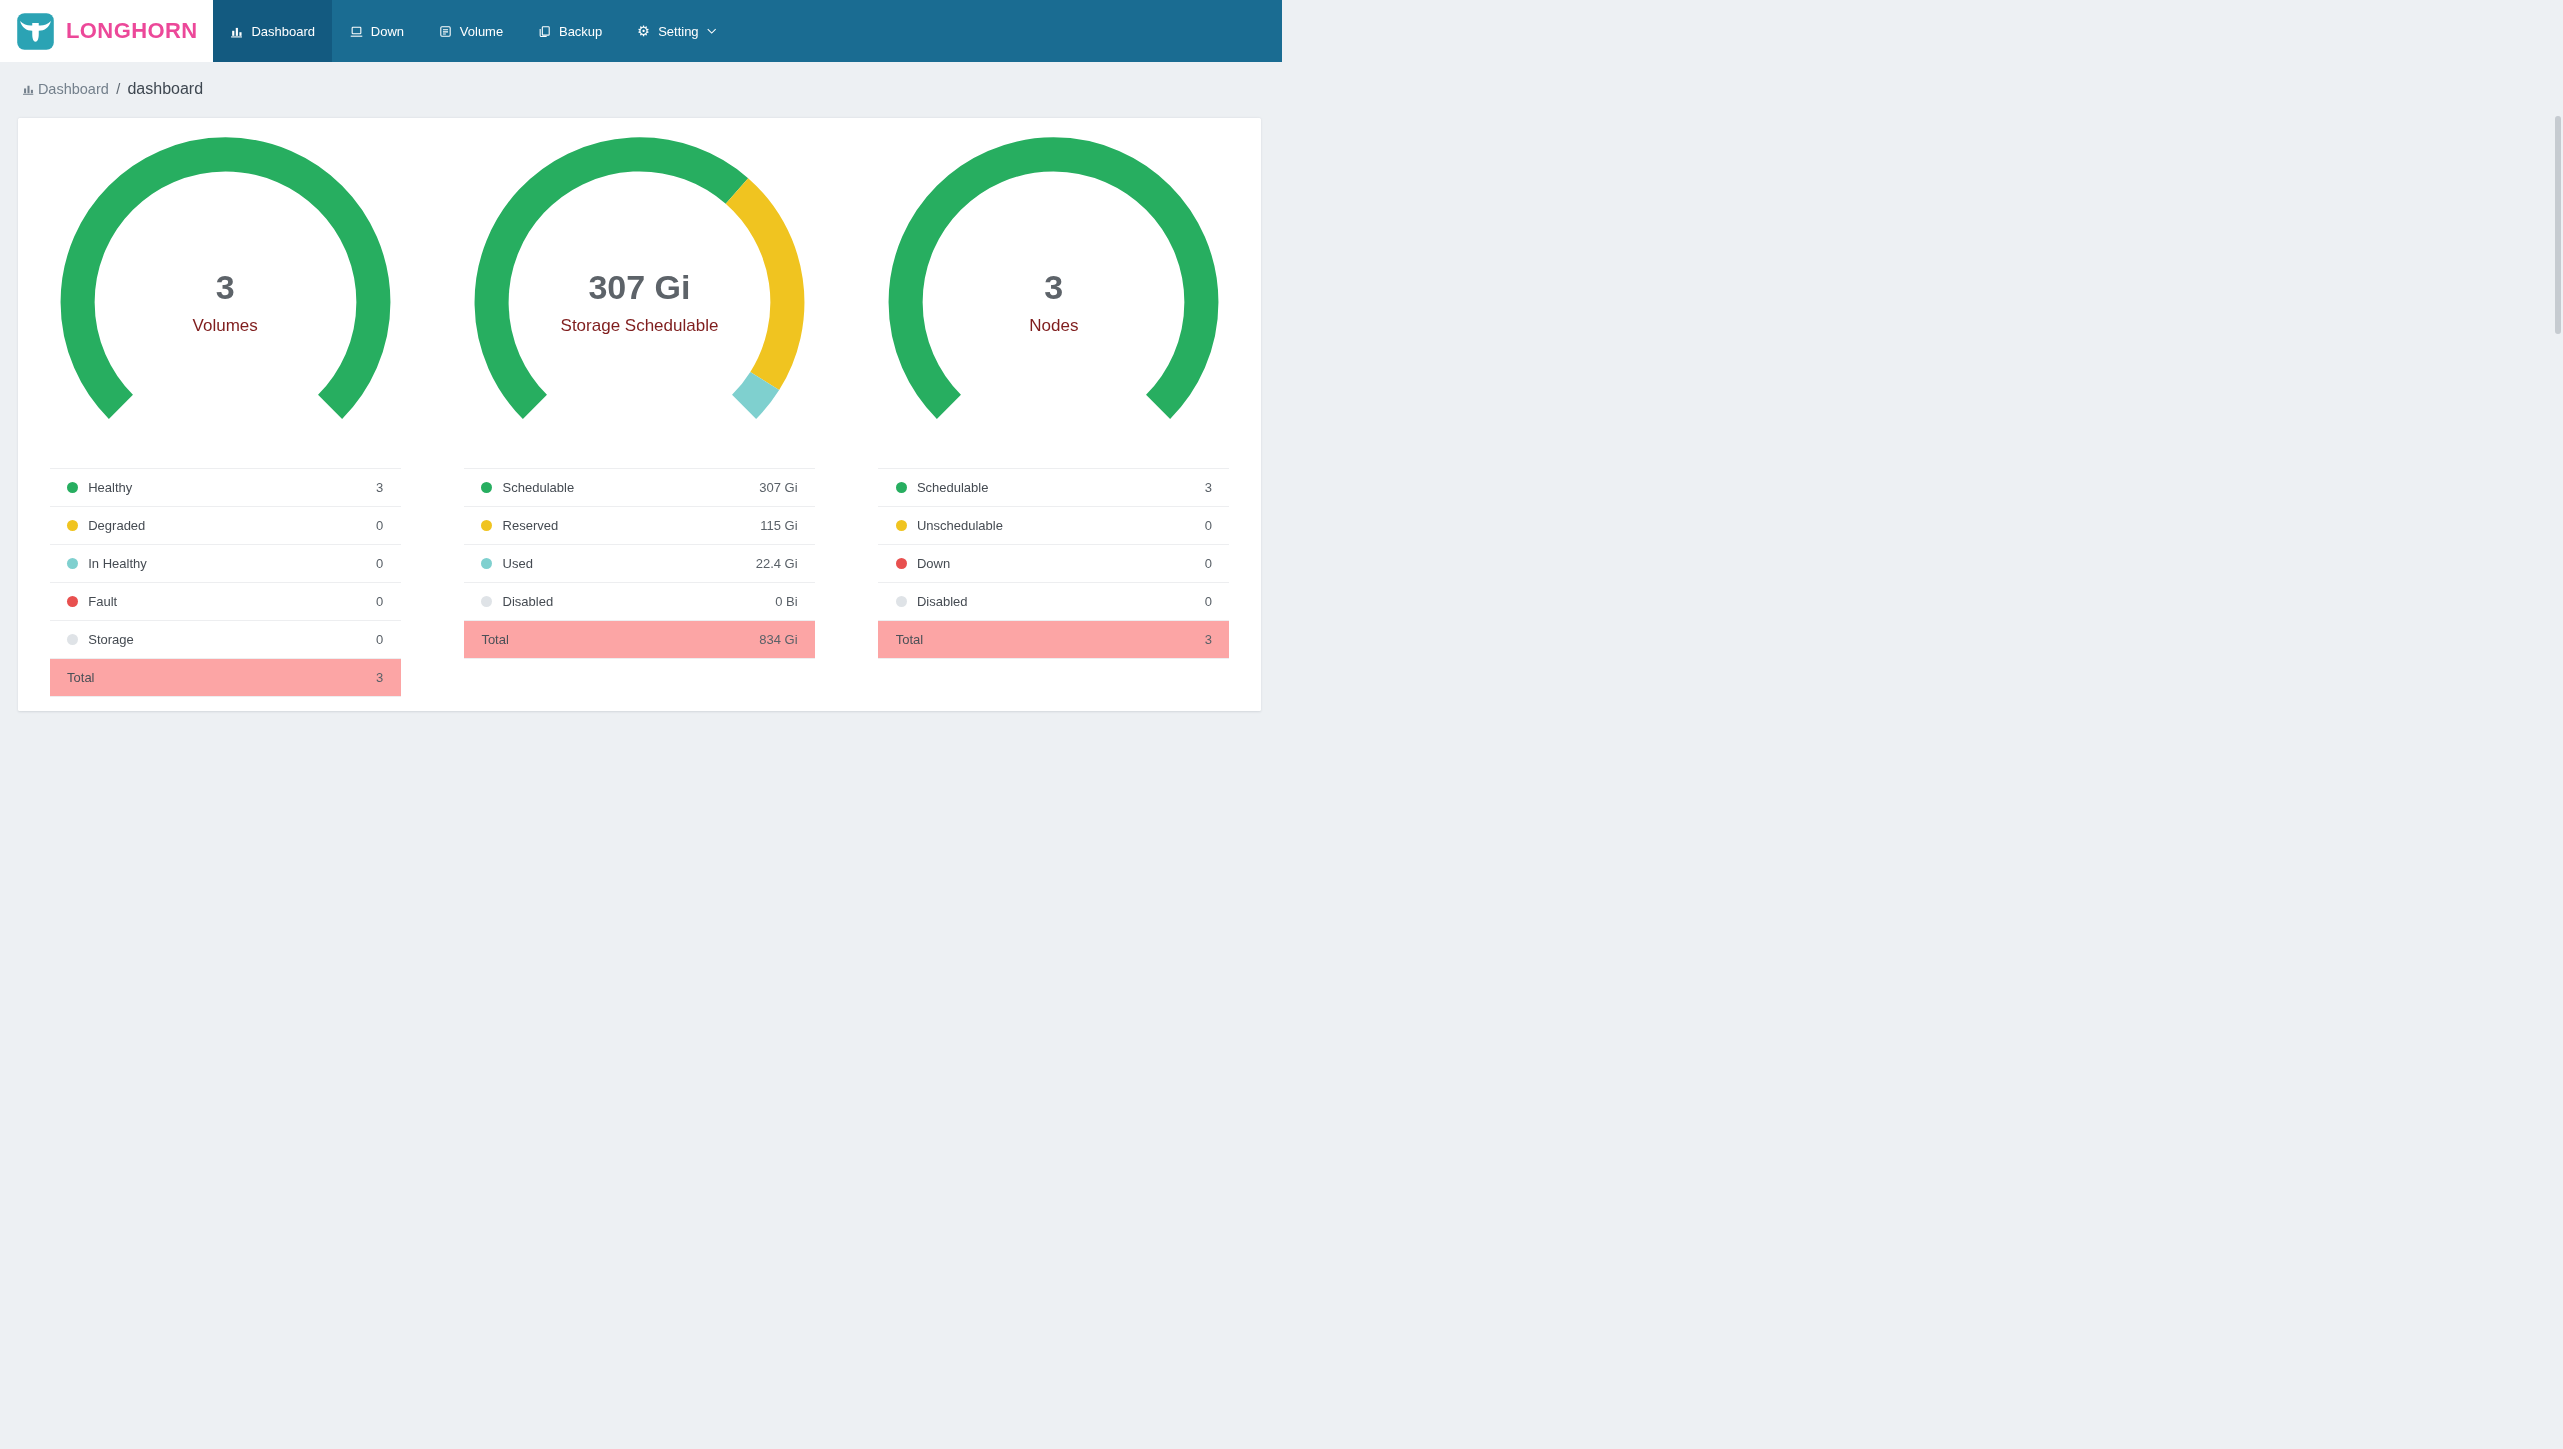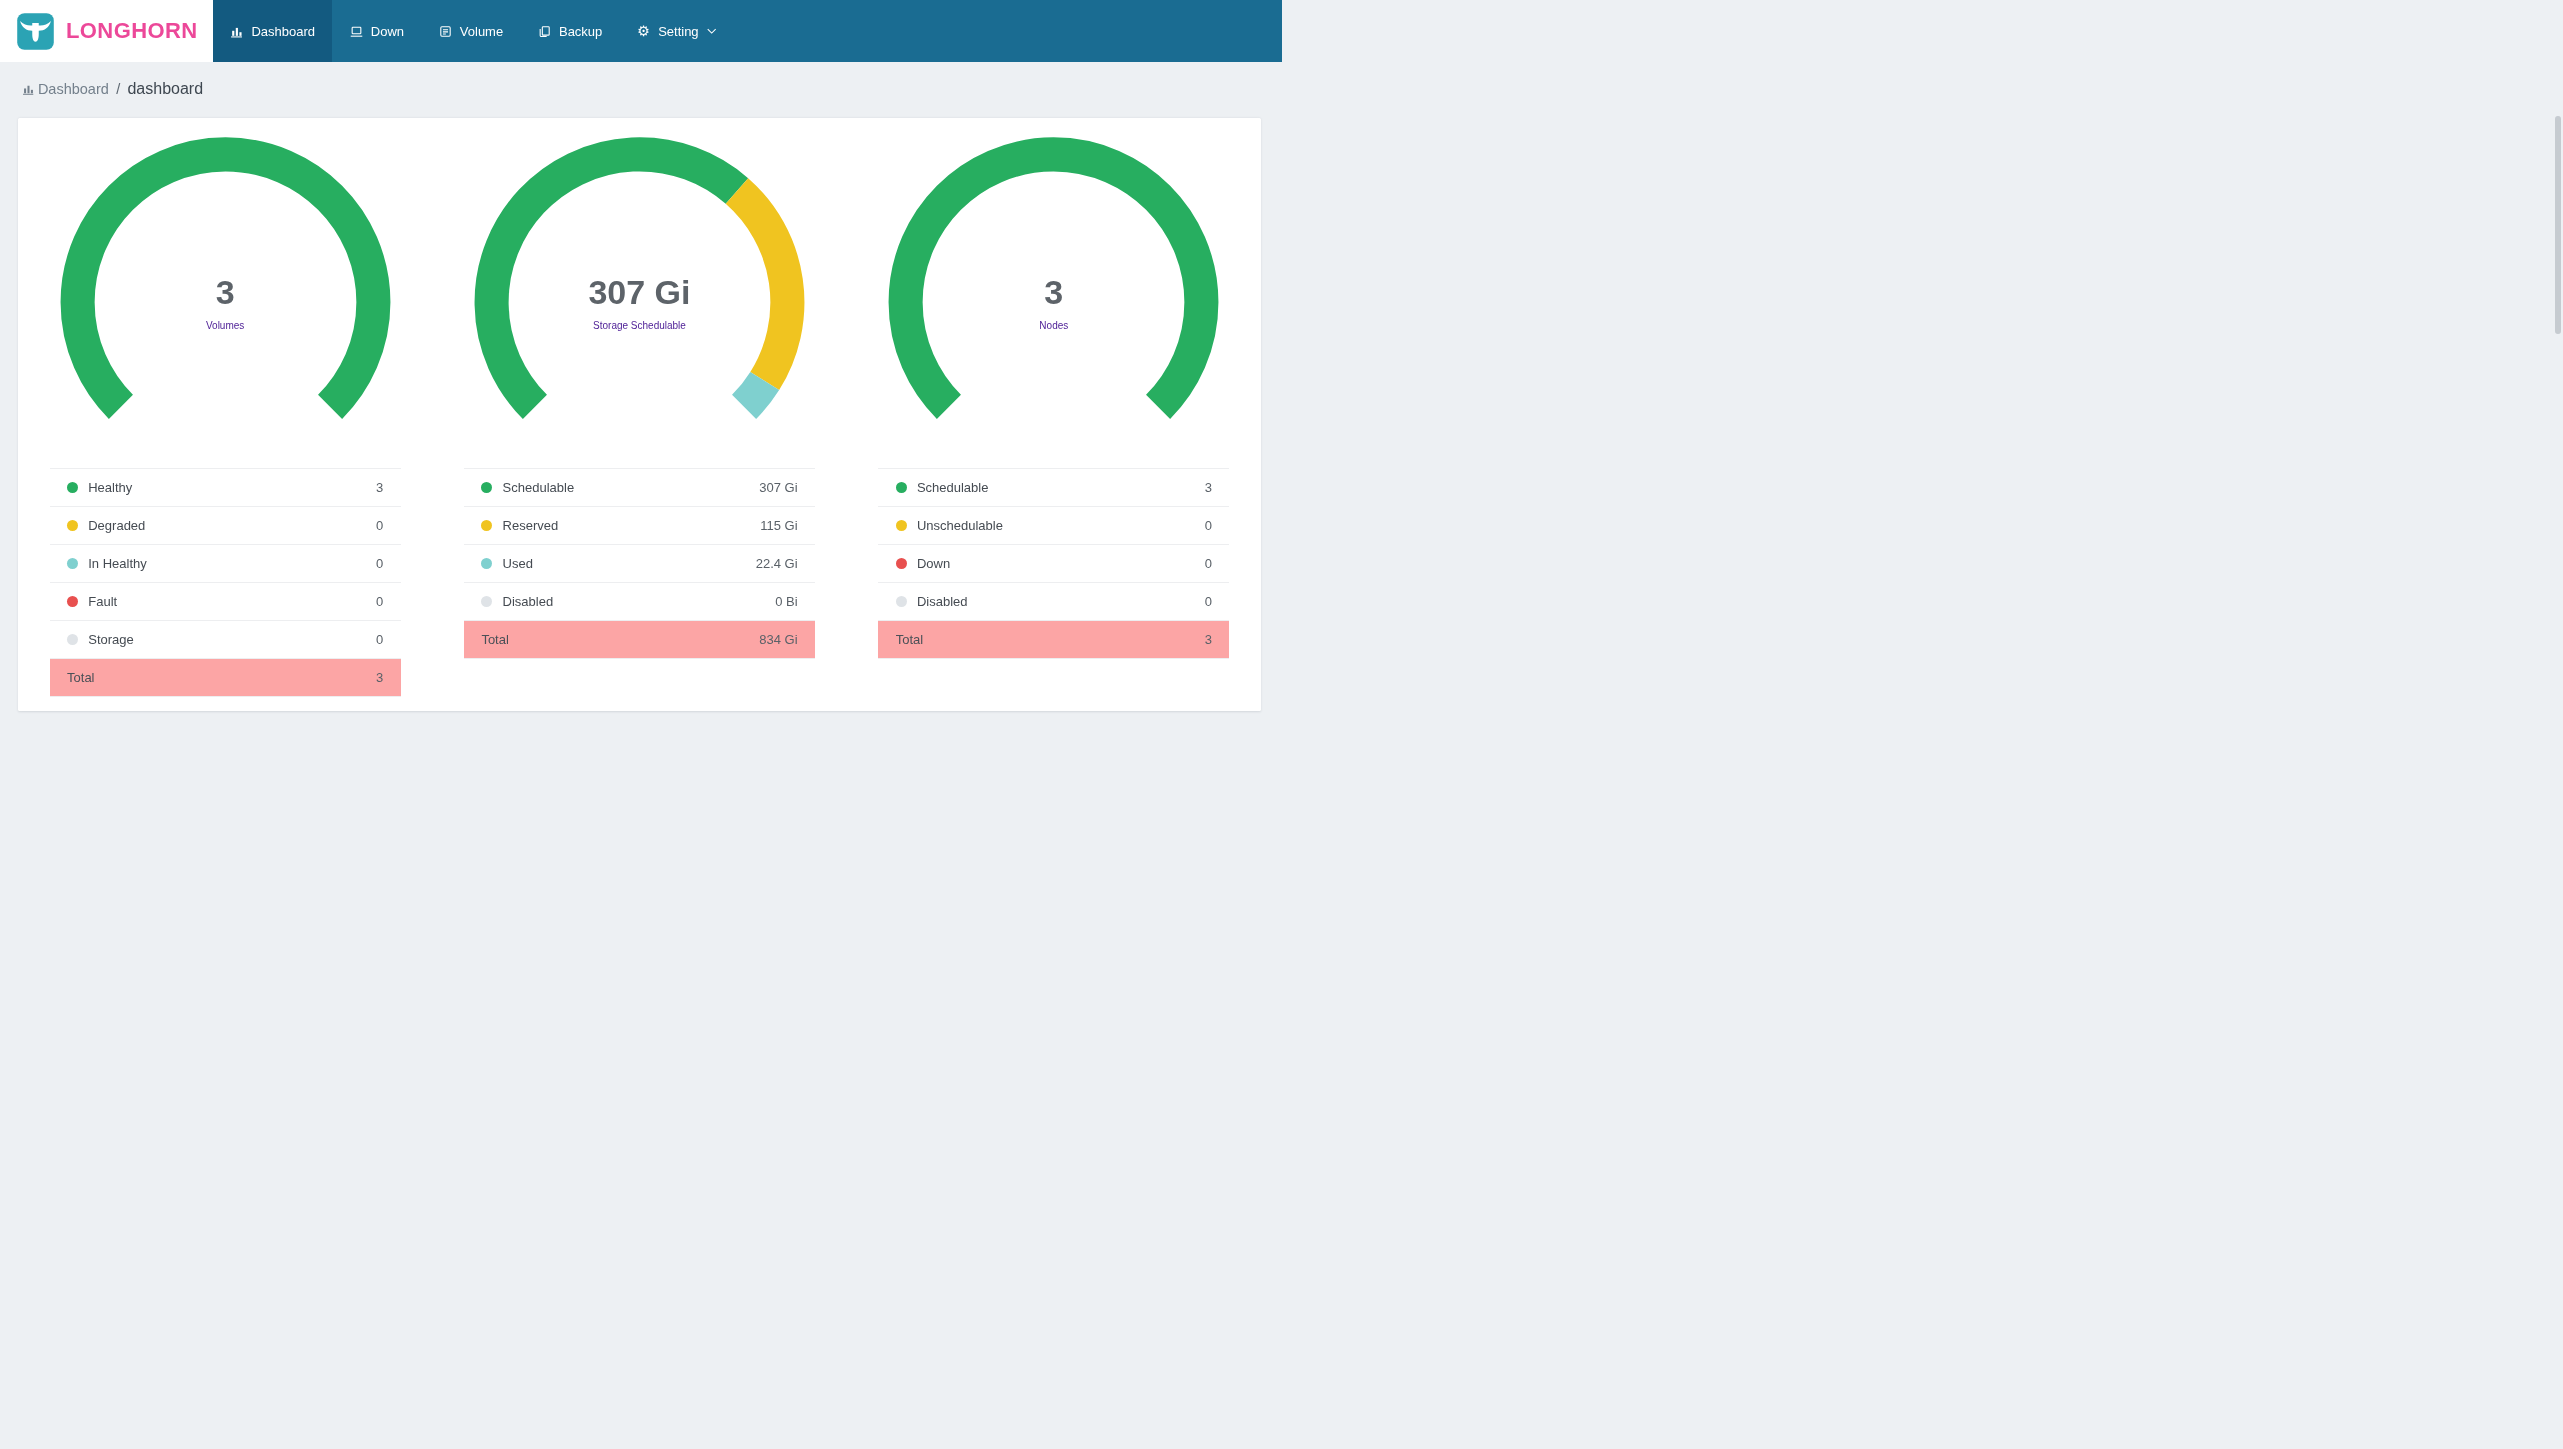--- a/index.html
+++ b/index.html
@@ -44,21 +44,21 @@
   .charts-row { display:flex; padding-top:19px; }
   .chart-column { flex:1; display:flex; flex-direction:column; align-items:center; }
   .gauge { position:relative; width:331px; height:290px; }
   .gauge svg { display:block; }
   .gauge-center {
     position:absolute; left:0; top:0; right:0; bottom:0;
     display:flex; flex-direction:column; align-items:center; justify-content:center;
     padding-top:41px; pointer-events:none; text-align:center;
   }
   .gauge-value { font-size:34px; font-weight:600; color:#5d6369; }
-  .gauge-label { font-size:10px; color:#4c1d95; margin-top:8.7px; }
+  .gauge-label { font-size:17px; color:#7f1d1d; margin-top:8.7px; }
   .legend { width:351px; margin:41px auto 14.5px; border-top:0.7px solid #edeef0; }
   .legend-row {
     display:flex; align-items:center; height:38px;
     padding:0 17.4px; border-bottom:0.7px solid #edeef0;
     font-size:13px; color:#454b52;justify-content:flex-end;
   }
   .legend-row .value { margin-left:auto; color:#5a6168; }
   .dot { width:11px; height:11px; border-radius:50%; margin-right:10.2px; flex:0 0 auto; }
   .total-row { background:#fca5a5; color:#4a5057; }
   

